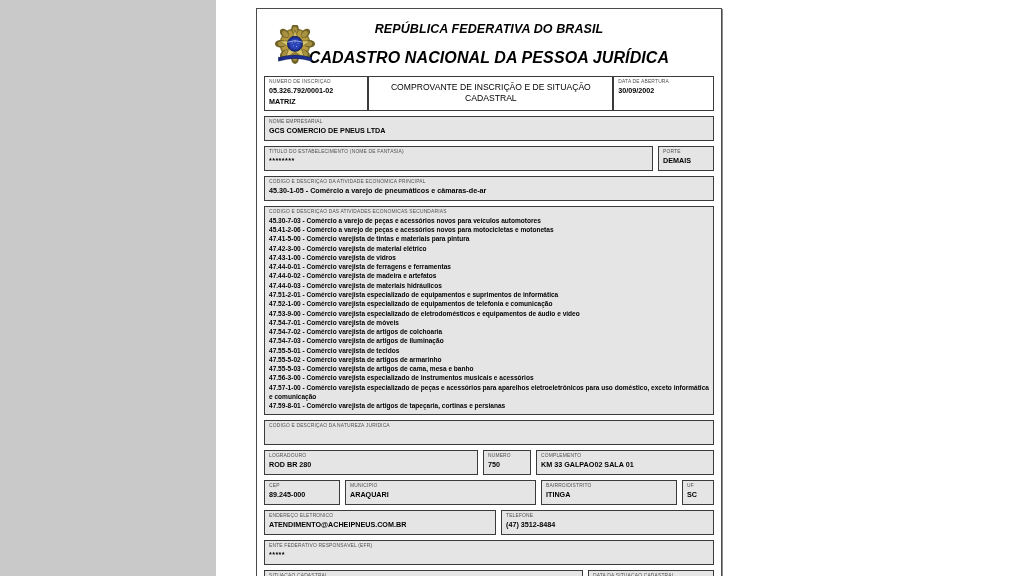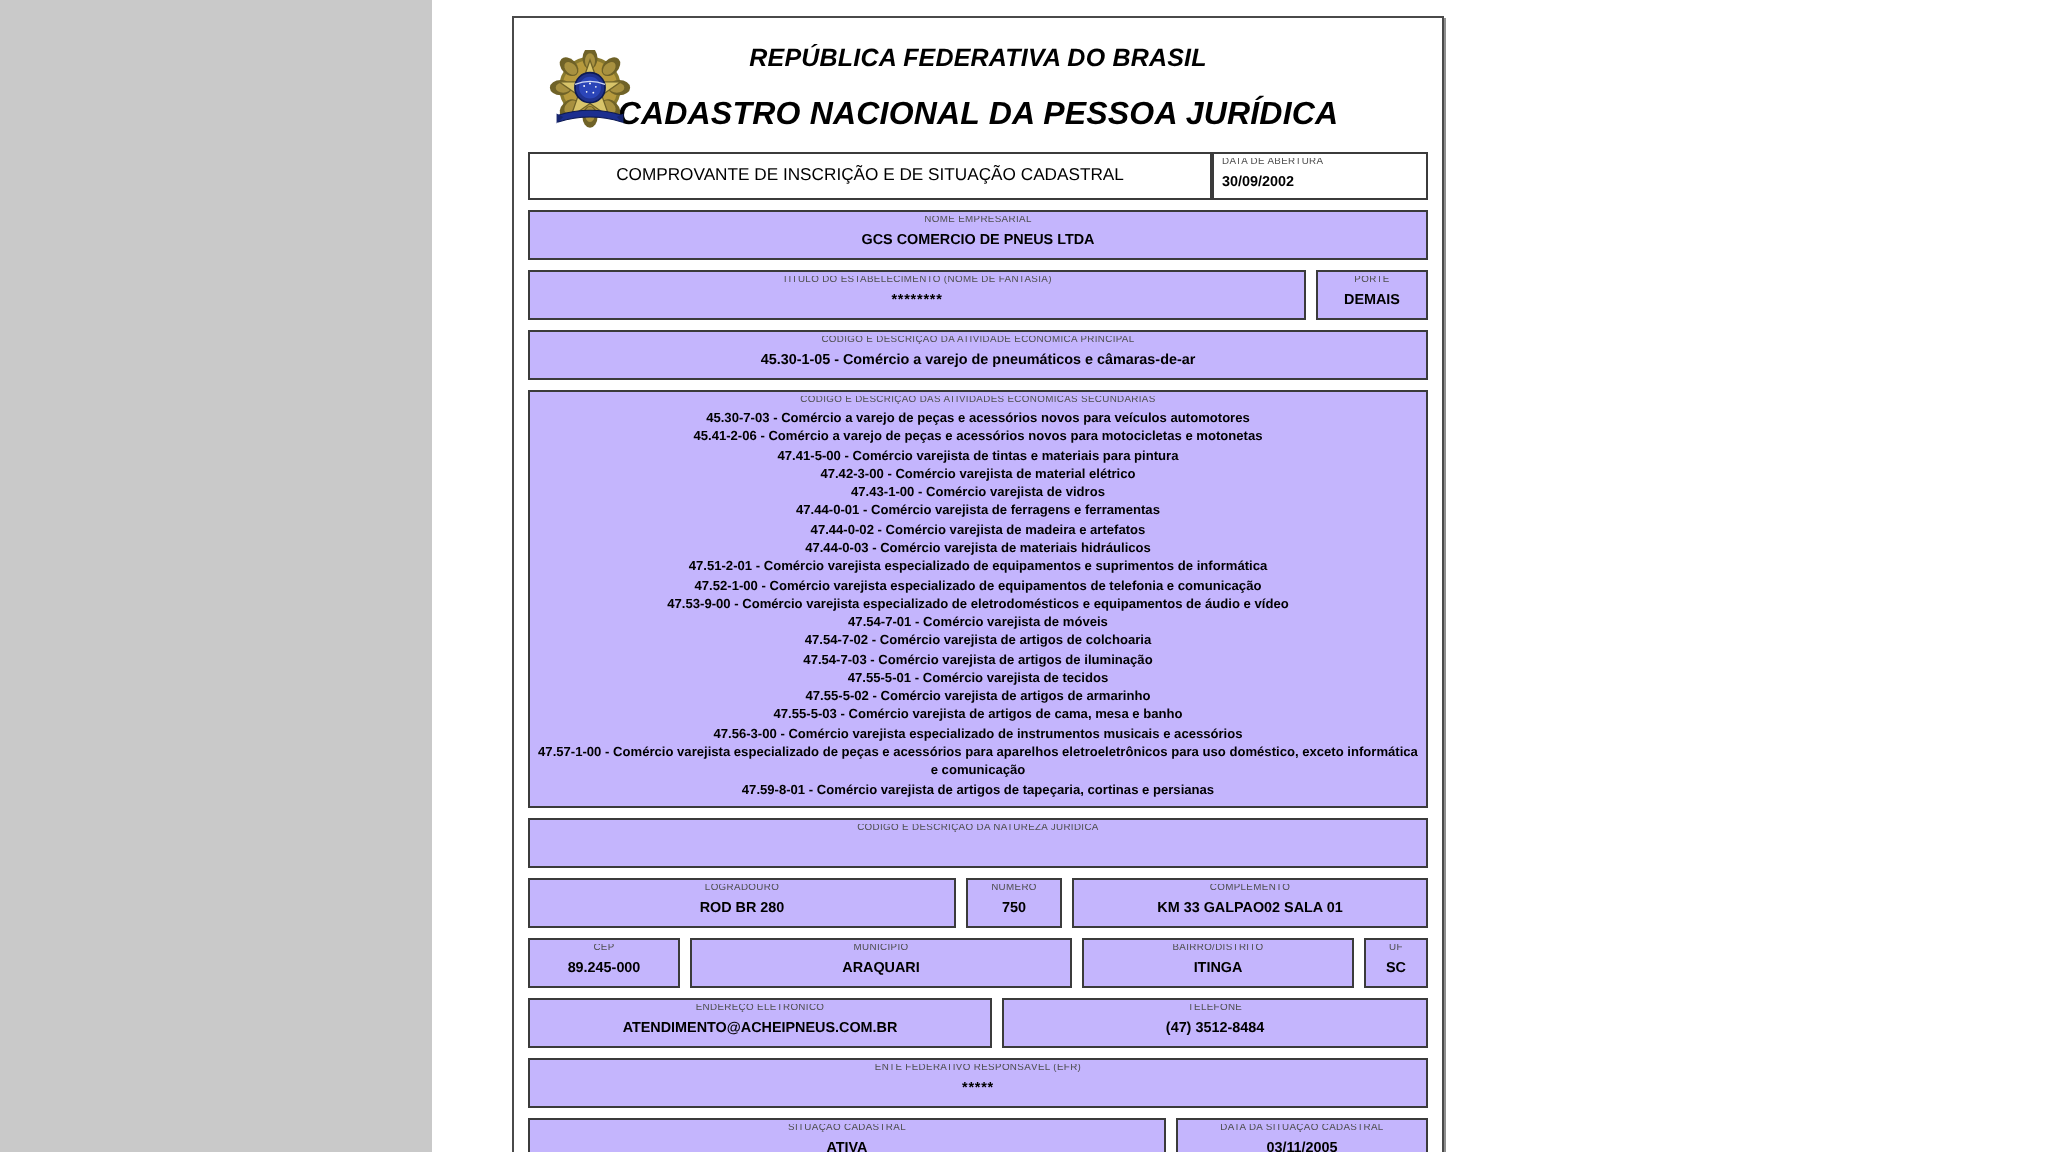--- a/index.html
+++ b/index.html
@@ -58,24 +58,23 @@
   #coat-of-arms {
     position: absolute;
     left: 10px; top: 10px;
     width: 42px; height: 46px;
   }
 
   
   .row { display: flex; gap: 5px; margin-bottom: 5px; }
   .box {
     border: 1.2px solid #3b3b3b;
-    background: #c4b5fd;
+    background: #e5e5e5;
     padding: 2px 4px 3px 4px;
     min-height: 25px;
-    text-align: center;
   }
   .box.grow { flex: 1 1 auto; }
   .lbl {
     font-size: 4.9px;
     color: #4f4f4f;
     letter-spacing: .18px;
     line-height: 1.25;
     white-space: nowrap;
     overflow: hidden;
   }
@@ -169,20 +168,25 @@
         <path d="M12 78 Q50 66 88 78 L88 86 Q50 74 12 86 Z" fill="#1c2f8f" stroke="#0d1a52" stroke-width="1.2"></path>
         <path d="M10 76 L18 80 L10 88 Z" fill="#16256f"></path>
         <path d="M90 76 L82 80 L90 88 Z" fill="#16256f"></path>
       </svg>
 
       <h1>REPÚBLICA FEDERATIVA DO BRASIL</h1>
       <h2>CADASTRO NACIONAL DA PESSOA JURÍDICA</h2>
     </div>
 
     <div class="title-strip">
+      <div class="ts-left">
+        <div class="lbl">NÚMERO DE INSCRIÇÃO</div>
+        <div class="val">05.326.792/0001-02</div>
+        <div class="val">MATRIZ</div>
+      </div>
       <div class="ts-mid">
         <div class="doc-title">COMPROVANTE DE INSCRIÇÃO E DE SITUAÇÃO CADASTRAL</div>
       </div>
       <div class="ts-right">
         <div class="lbl">DATA DE ABERTURA</div>
         <div class="val">30/09/2002</div>
       </div>
     </div>
 
     <div class="row">

